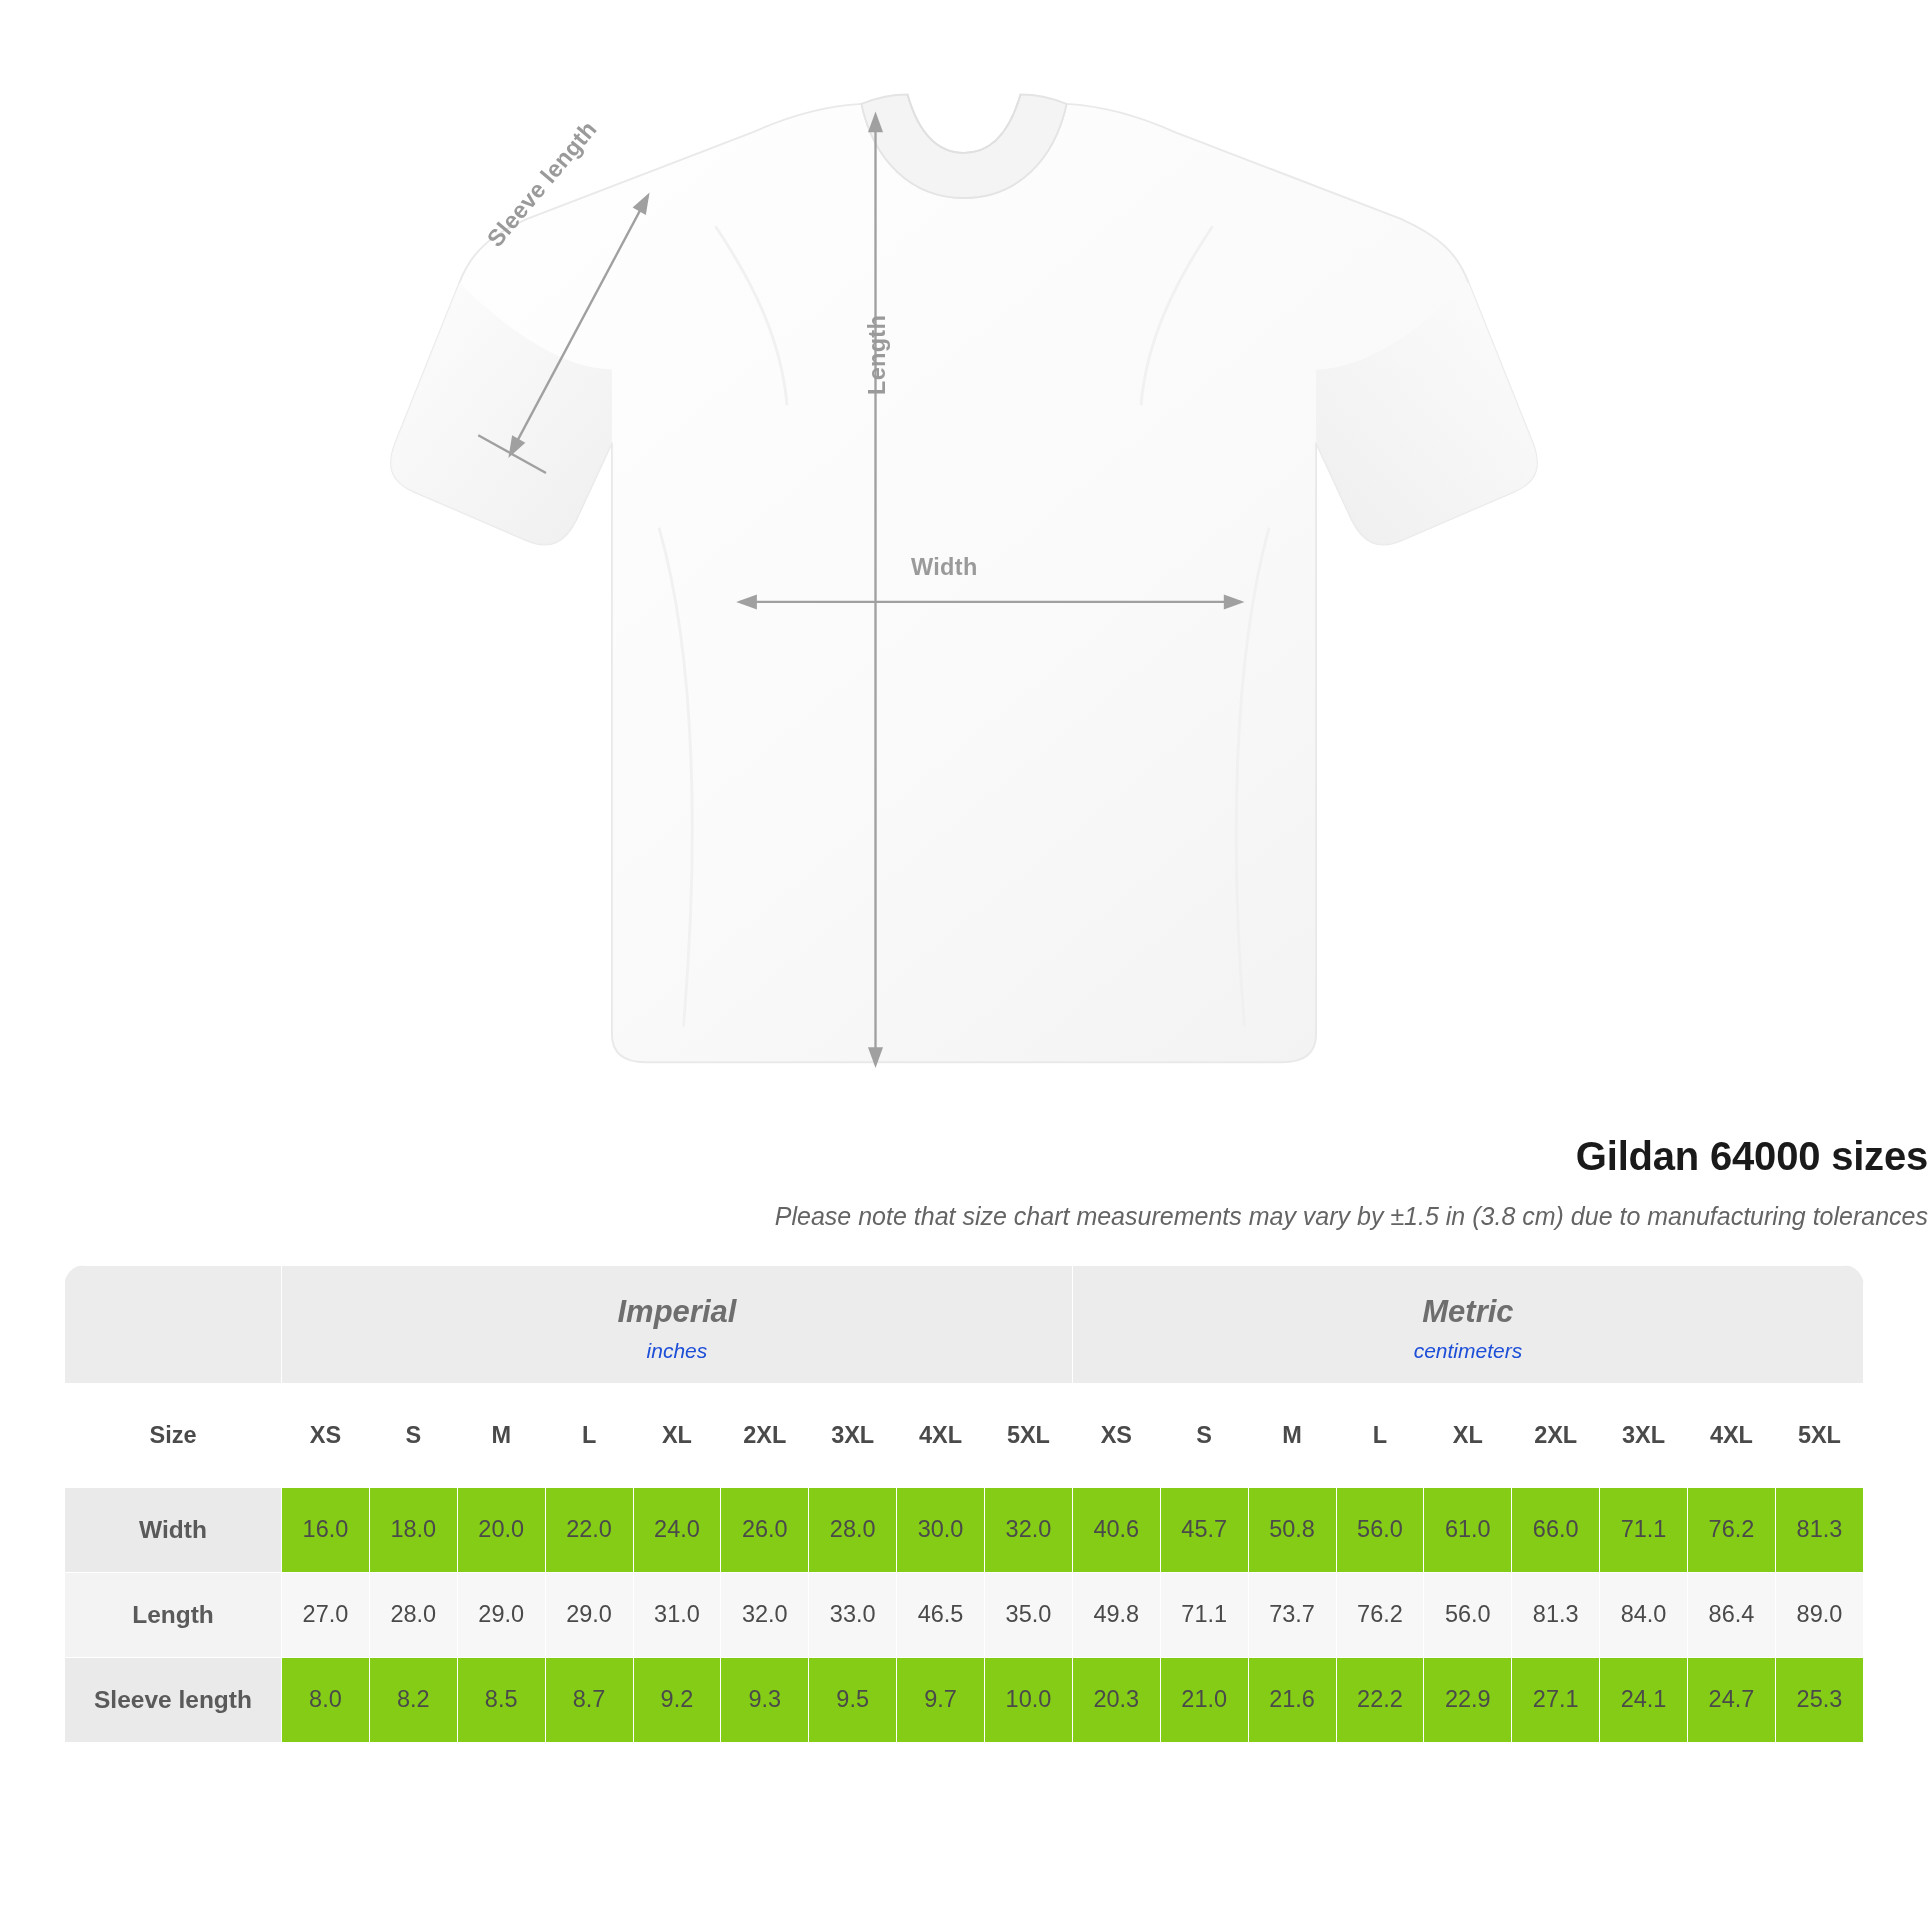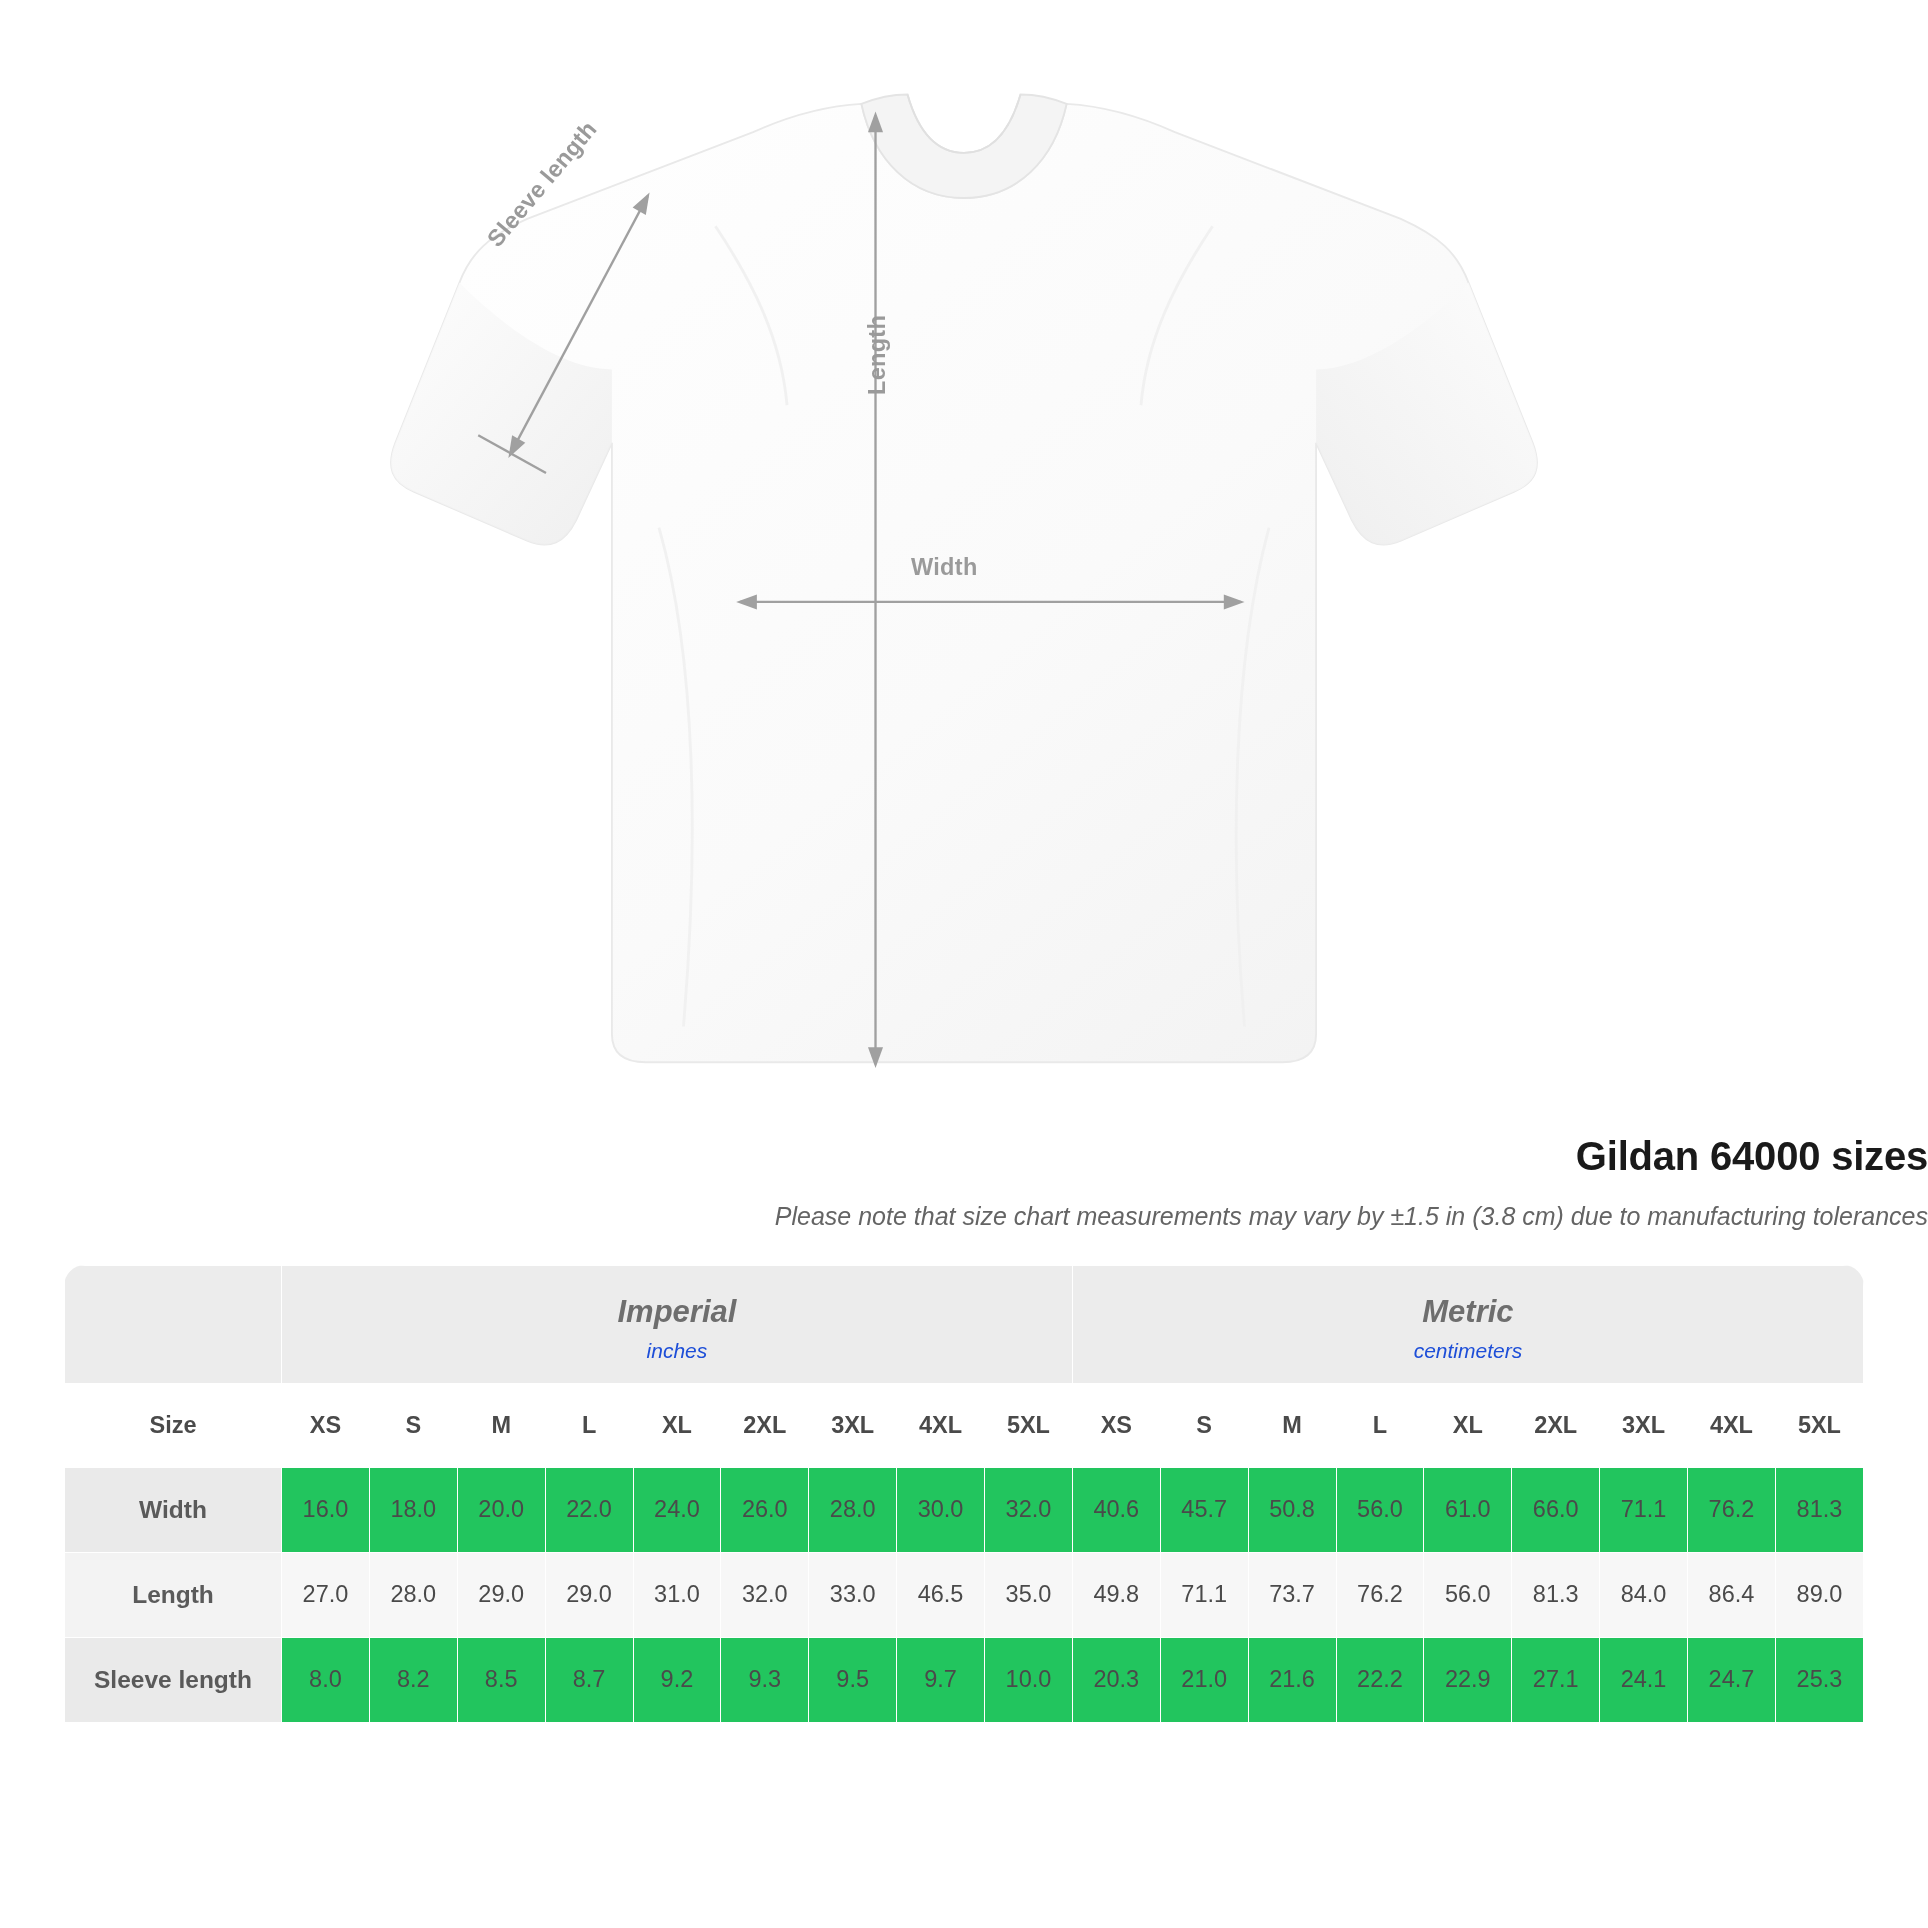--- a/index.html
+++ b/index.html
@@ -93,33 +93,33 @@
     margin-top: 9.4px;
     font-size: 21px;
     font-style: italic;
     color: #1d4ed8;
   }
   .unit-row td.spacer { background: #ececec; }
 
   
   .head-row td {
     background: #ffffff;
-    padding: 28px 0;
+    padding: 38px 0;
     font-weight: bold;
     font-size: 24.5px;
     color: #5a5a5a;
   }
   .head-row td.rowlab {
     background: #ffffff;
   }
 
   
   tr.data-row td {
     padding: 28px 0;
-    background: #22c55e;
+    background: #84cc16;
   }
   tr.data-row.alt td {
     background: #f7f7f7;
   }
   tr.data-row td.rowlab {
     font-weight: bold;
     color: #5a5a5a;
     font-size: 24.5px;
   }
   tr.data-row td.rowlab { background: #eaeaea; }

